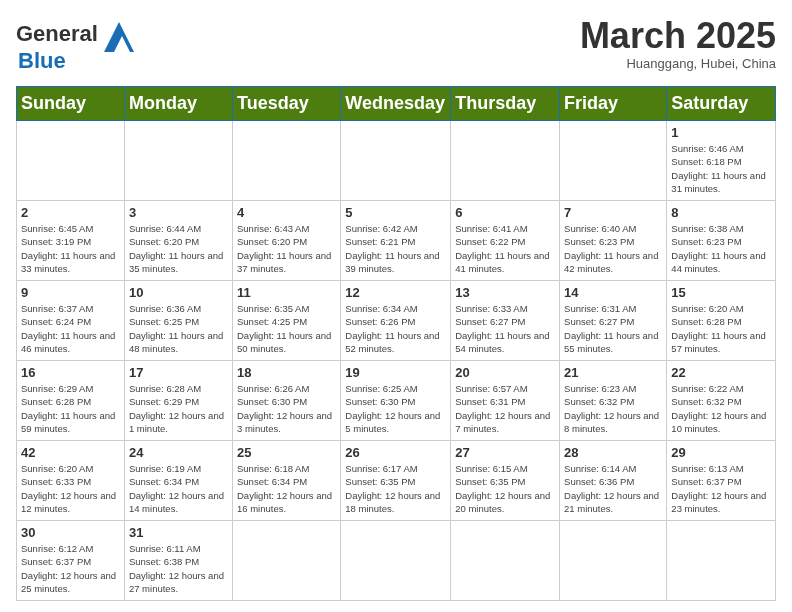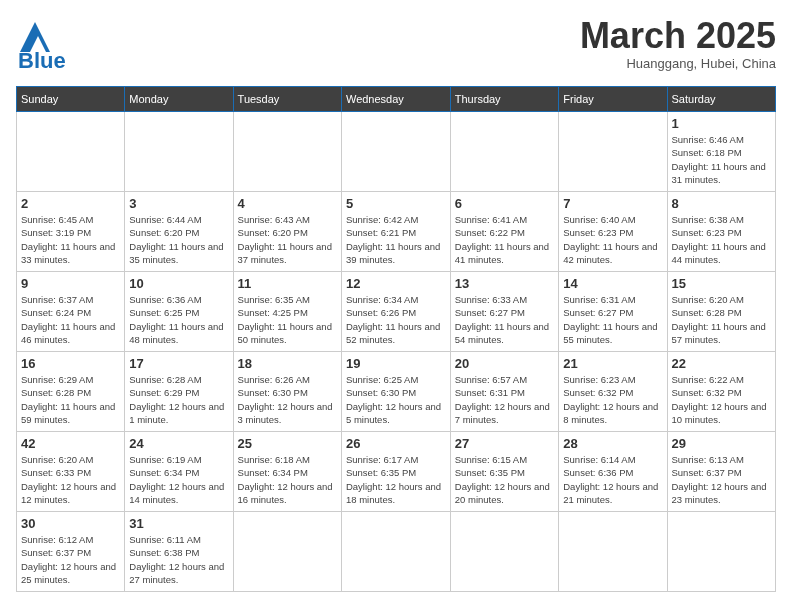--- a/index.html
+++ b/index.html
@@ -37,24 +37,24 @@
     }
     .subtitle {
       font-size: 13px;
       color: #555;
     }
     table {
       width: 100%;
       border-collapse: collapse;
     }
     thead th {
-      background: #404040;
+      background: #4d7c0f;
       color: #fff;
-      font-size: 11px;
-      font-weight: normal;
+      font-size: 18px;
+      font-weight: bold;
       padding: 6px 4px;
       text-align: left;
       border: 1px solid #1a6db5;
     }
     tbody td {
       border: 1px solid #ccc;
       vertical-align: top;
       padding: 4px;
       width: 110px;
       min-height: 80px;
@@ -80,20 +80,21 @@
     tbody tr:last-child td {
       border-bottom: 1px solid #ccc;
     }
   </style>
 </head>
 <body>
 
 <div class="header-area">
   <div class="logo">
     <div class="logo-inner">
+      <span style="font-size:22px; font-weight:bold; color:#333;">General</span>
       <svg width="38" height="36" viewBox="0 0 38 36">
         <polygon points="4,36 19,6 34,36" fill="#1a6db5"></polygon>
         <polygon points="14,36 22,20 30,36" fill="#fff"></polygon>
       </svg>
     </div>
     <div style="margin-top:-4px; ">
       <span style="font-size:22px; font-weight:bold; color:#1a6db5; margin-left:2px;">Blue</span>
     </div>
   </div>
   <div class="title-area">

